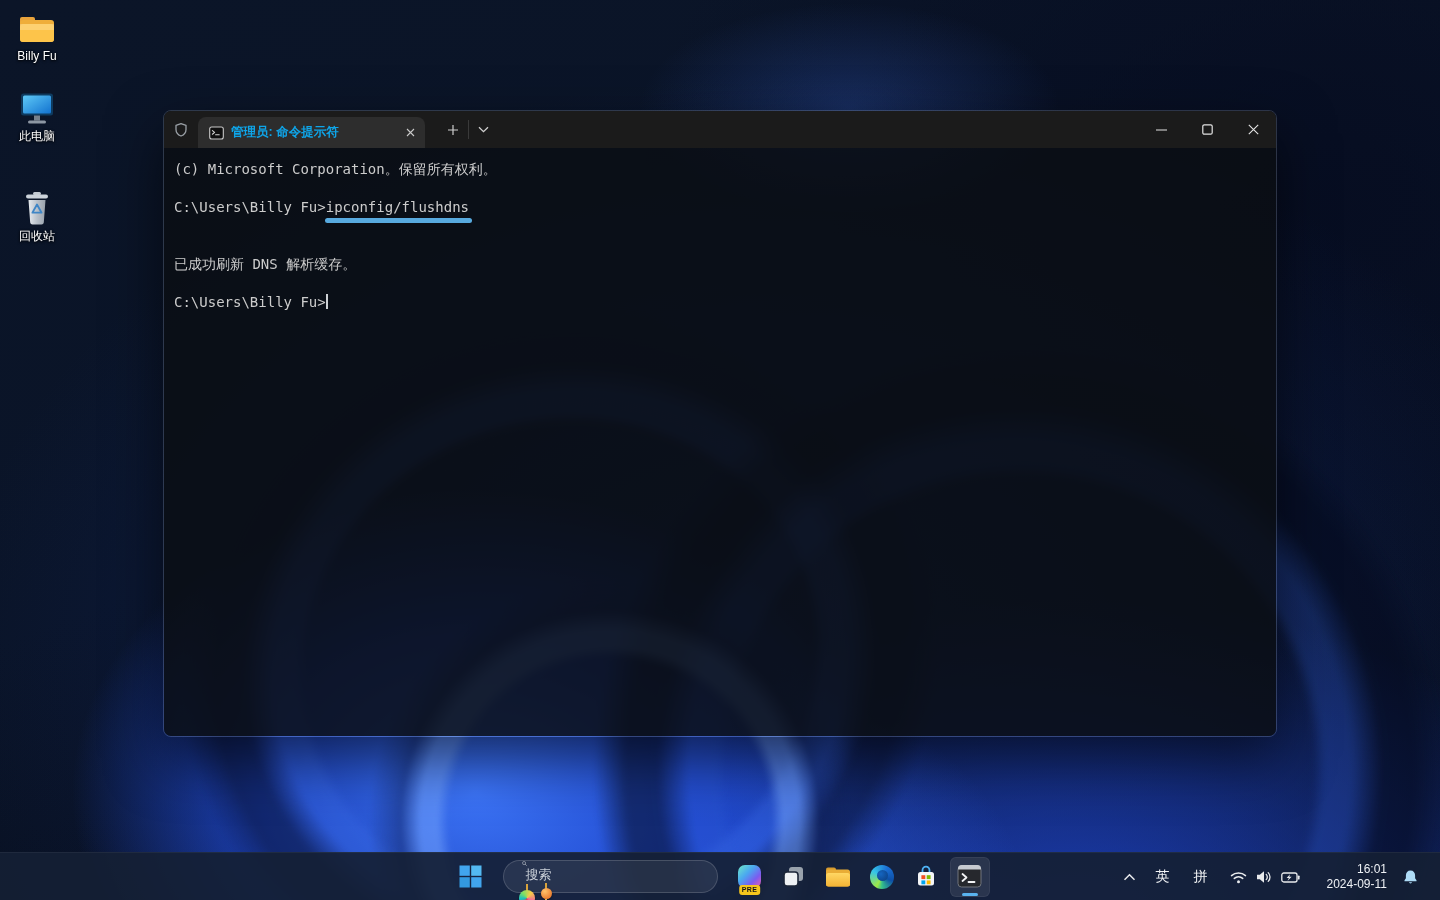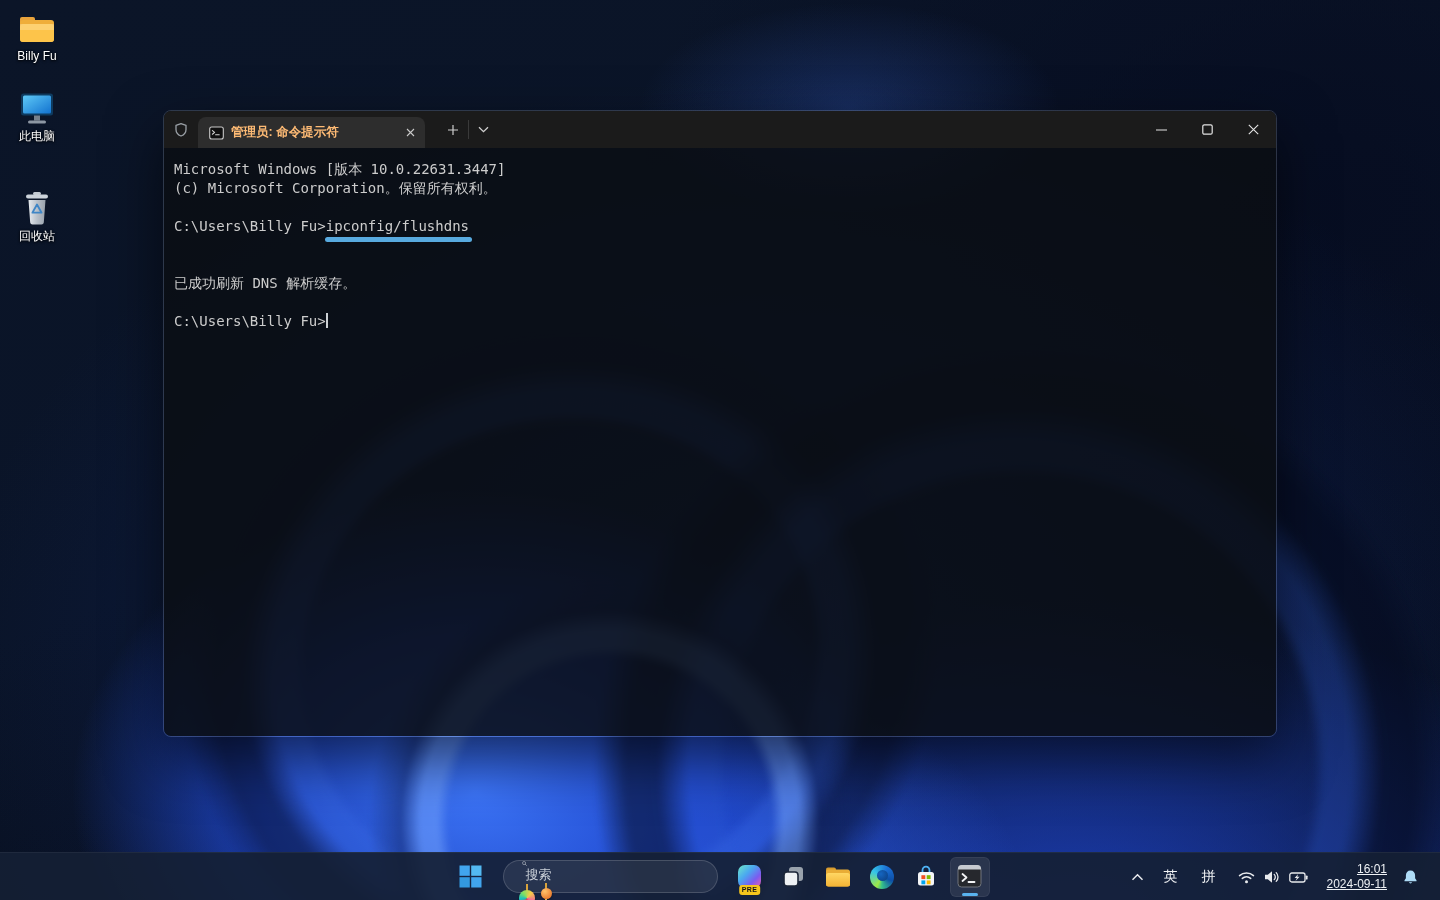--- a/index.html
+++ b/index.html
@@ -35,21 +35,21 @@
   .di-label { font-size:12px; color:#fff; text-shadow:0 1px 3px rgba(0,0,0,.95), 0 0 2px rgba(0,0,0,.8); line-height:14px; }
 
   
   .term-window { position:absolute; left:163px; top:110px; width:1114px; height:627px;
     border-radius:8px; overflow:hidden; border:1px solid rgba(140,150,170,.28);
     box-shadow:0 22px 55px rgba(0,0,0,.55); }
   .titlebar { height:37px; background:#1b1b1b; display:flex; align-items:stretch; }
   .tb-shield { width:34px; display:flex; align-items:center; justify-content:center; }
   .term-tab { margin-top:6px; width:227px; background:#2d2d2d; border-radius:8px 8px 0 0;
     display:flex; align-items:center; gap:7px; padding:0 6px 0 11px; }
-  .tab-title { flex:1; font-size:12.5px; font-weight:bold; color:#fdba74; white-space:nowrap;
+  .tab-title { flex:1; font-size:12.5px; font-weight:bold; color:#0ea5e9; white-space:nowrap;
     overflow:hidden; }
   .tab-close { width:18px; height:18px; border-radius:3px; display:flex; align-items:center;
     justify-content:center; }
   .newtab-btn { width:30px; margin-left:13px; display:flex; align-items:center; justify-content:center; }
   .tabdrop-btn { width:30px; display:flex; align-items:center; justify-content:center;
     border-left:1px solid #3a3a3a; margin:9px 0; }
   .tb-drag { flex:1; }
   .win-btn { width:46px; display:flex; align-items:center; justify-content:center; }
 
   .term-content { position:absolute; left:0; right:0; top:37px; bottom:0;
@@ -215,21 +215,20 @@
         </svg>
       </div>
       <div class="win-btn">
         <svg width="11" height="11" viewBox="0 0 11 11">
           <path d="M0.8 0.8 L10.2 10.2 M10.2 0.8 L0.8 10.2" stroke="#e4e4e4" stroke-width="1.1"></path>
         </svg>
       </div>
     </div>
 
     <div class="term-content">
-      <div class="tline">Microsoft Windows [版本 10.0.22631.3447]</div>
       <div class="tline">(c) Microsoft Corporation。保留所有权利。</div>
       <div class="tline"></div>
       <div class="tline"><span>C:\Users\Billy Fu&gt;</span><span class="cmd">ipconfig/flushdns</span></div>
       <div class="tline"></div>
       <div class="tline"></div>
       <div class="tline">已成功刷新 DNS 解析缓存。</div>
       <div class="tline"></div>
       <div class="tline"><span>C:\Users\Billy Fu&gt;</span><span class="cursor"></span></div>
     </div>
   </div>
@@ -335,21 +334,21 @@
           <path d="M1 4.8 h2.8 L8 1.2 v11.6 L3.8 9.2 H1 Z" fill="#e8eaed"></path>
           <path d="M10.2 4.4 a 3.6 3.6 0 0 1 0 5.2" fill="none" stroke="#e8eaed" stroke-width="1.3" stroke-linecap="round"></path>
           <path d="M12.2 2.6 a 6.3 6.3 0 0 1 0 8.8" fill="none" stroke="#e8eaed" stroke-width="1.3" stroke-linecap="round"></path>
         </svg>
         <svg width="19" height="11" viewBox="0 0 19 11">
           <rect x="0.8" y="1" width="15.2" height="9" rx="2" fill="none" stroke="#e8eaed" stroke-width="1.3"></rect>
           <rect x="16.8" y="3.4" width="1.8" height="4.2" rx="0.9" fill="#e8eaed"></rect>
           <path d="M9 2.2 L5.6 6 h2.3 L6.5 9 L10.6 4.8 H8.3 Z" fill="#e8eaed"></path>
         </svg>
       </div>
-      <div class="tray-btn clock" style="margin-left:6px;text-decoration:underline;">
+      <div class="tray-btn clock" style="margin-left:14px;">
         <div>
           <div>16:01</div>
           <div>2024-09-11</div>
         </div>
       </div>
       <div class="tray-btn" style="margin-left:2px;">
         <svg width="17" height="17" viewBox="0 0 17 17">
           <path d="M8.5 1.6 c-2.9 0 -4.6 2.1 -4.6 4.9 v2.8 L2.5 11.3 v1 h12 v-1 L13.1 9.3 V6.5 C13.1 3.7 11.4 1.6 8.5 1.6 Z" fill="#aedcf7"></path>
           <path d="M6.9 13.3 a 1.7 1.7 0 0 0 3.2 0 Z" fill="#aedcf7"></path>
         </svg>

